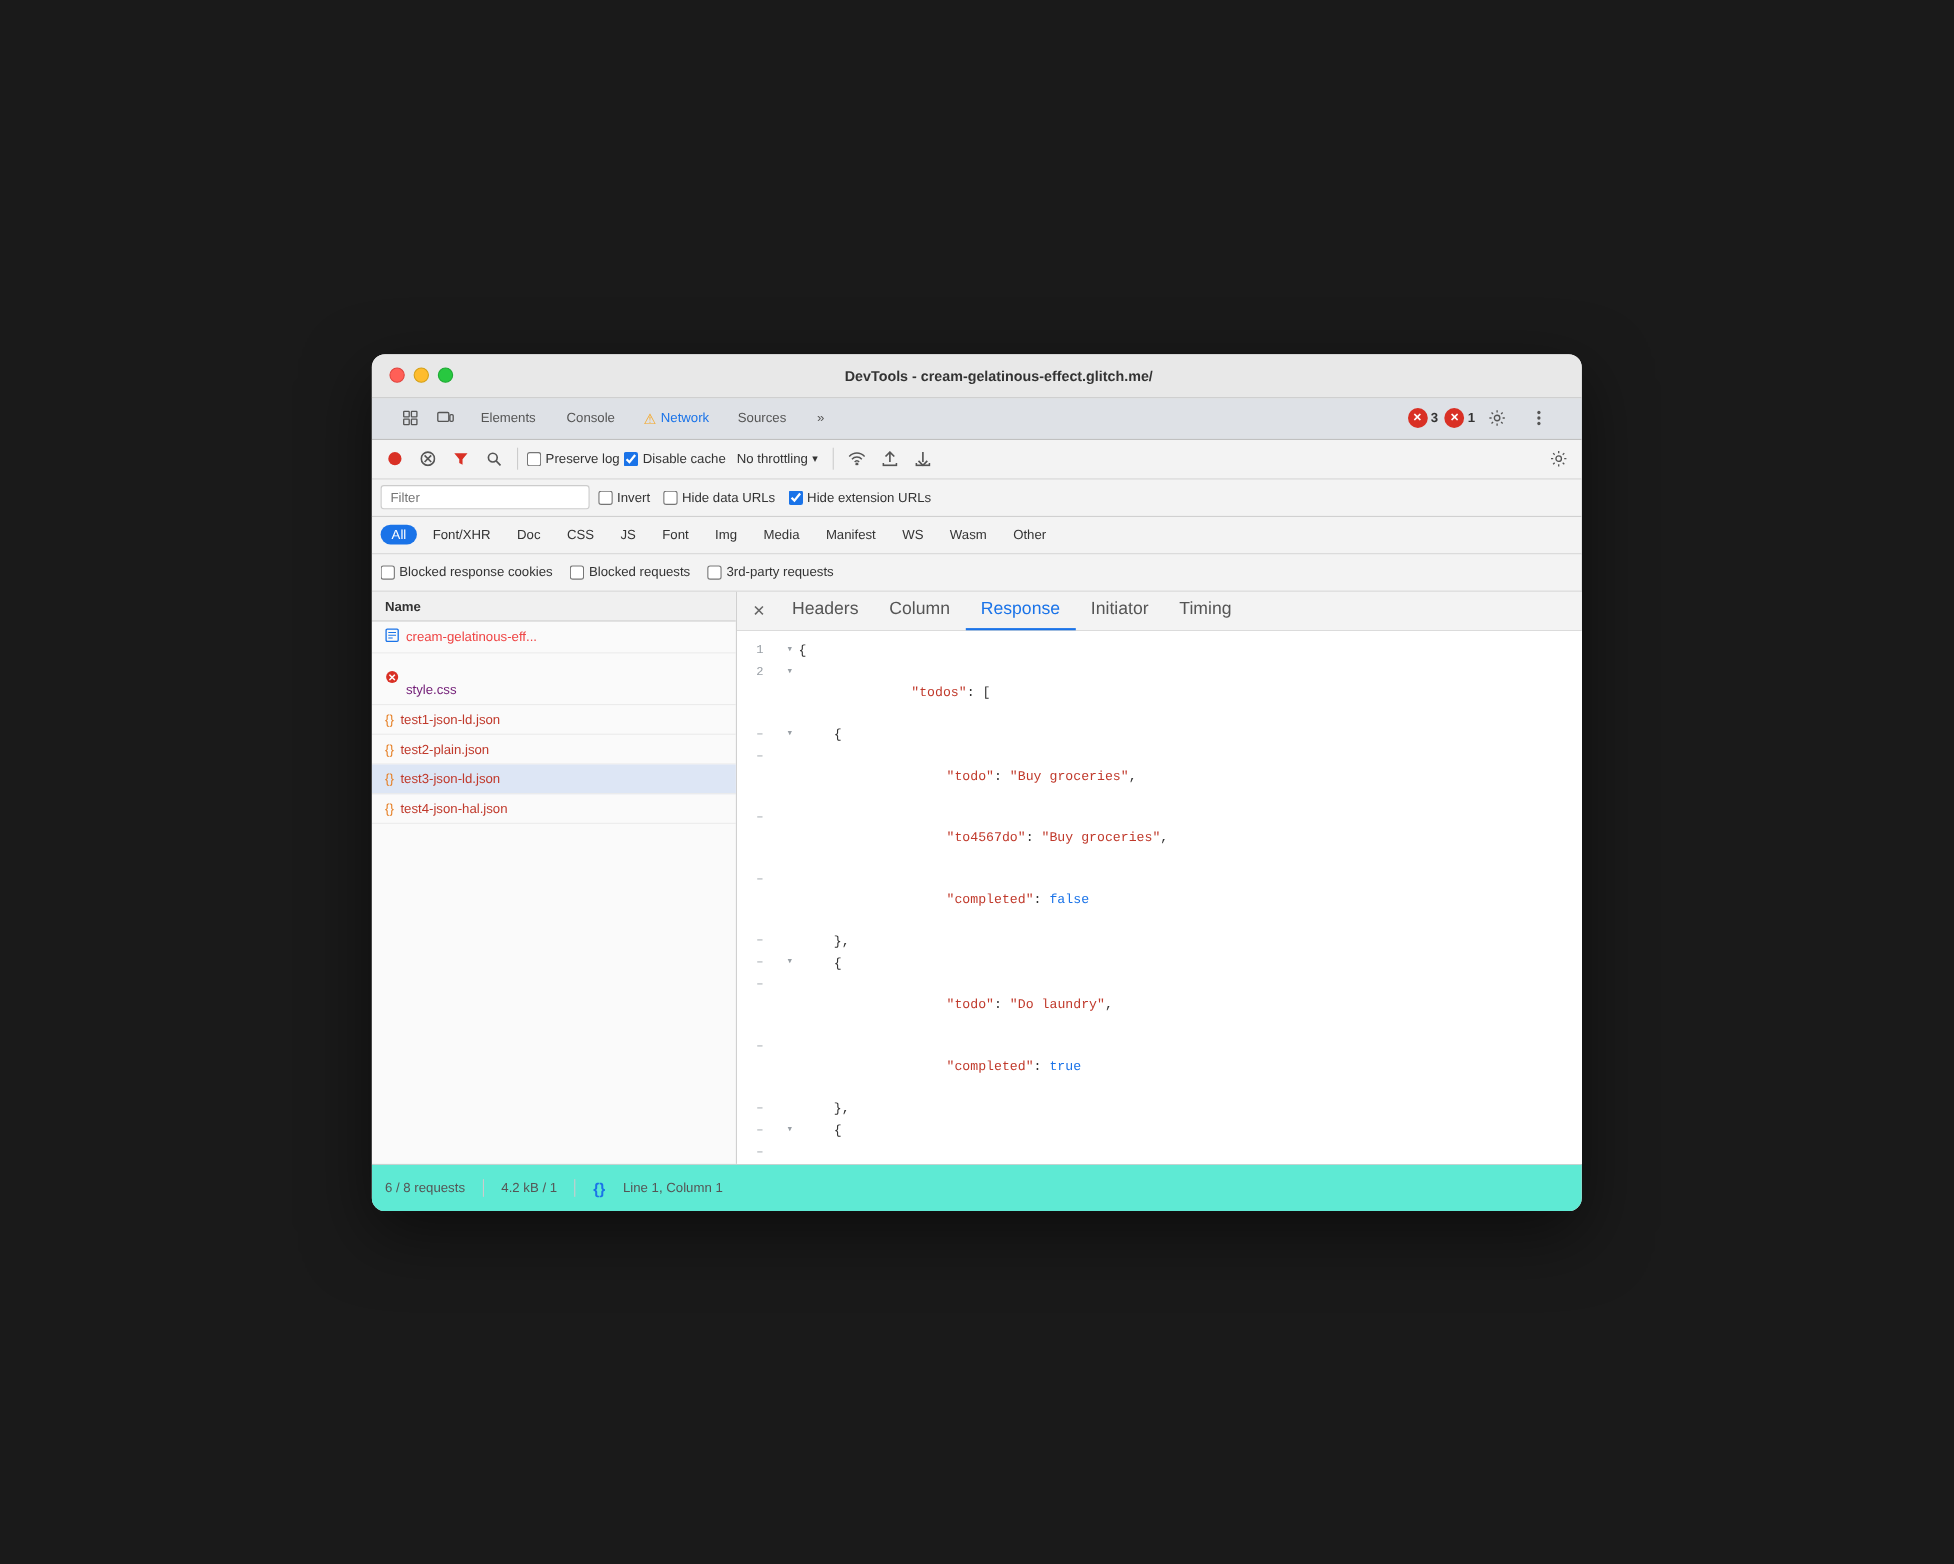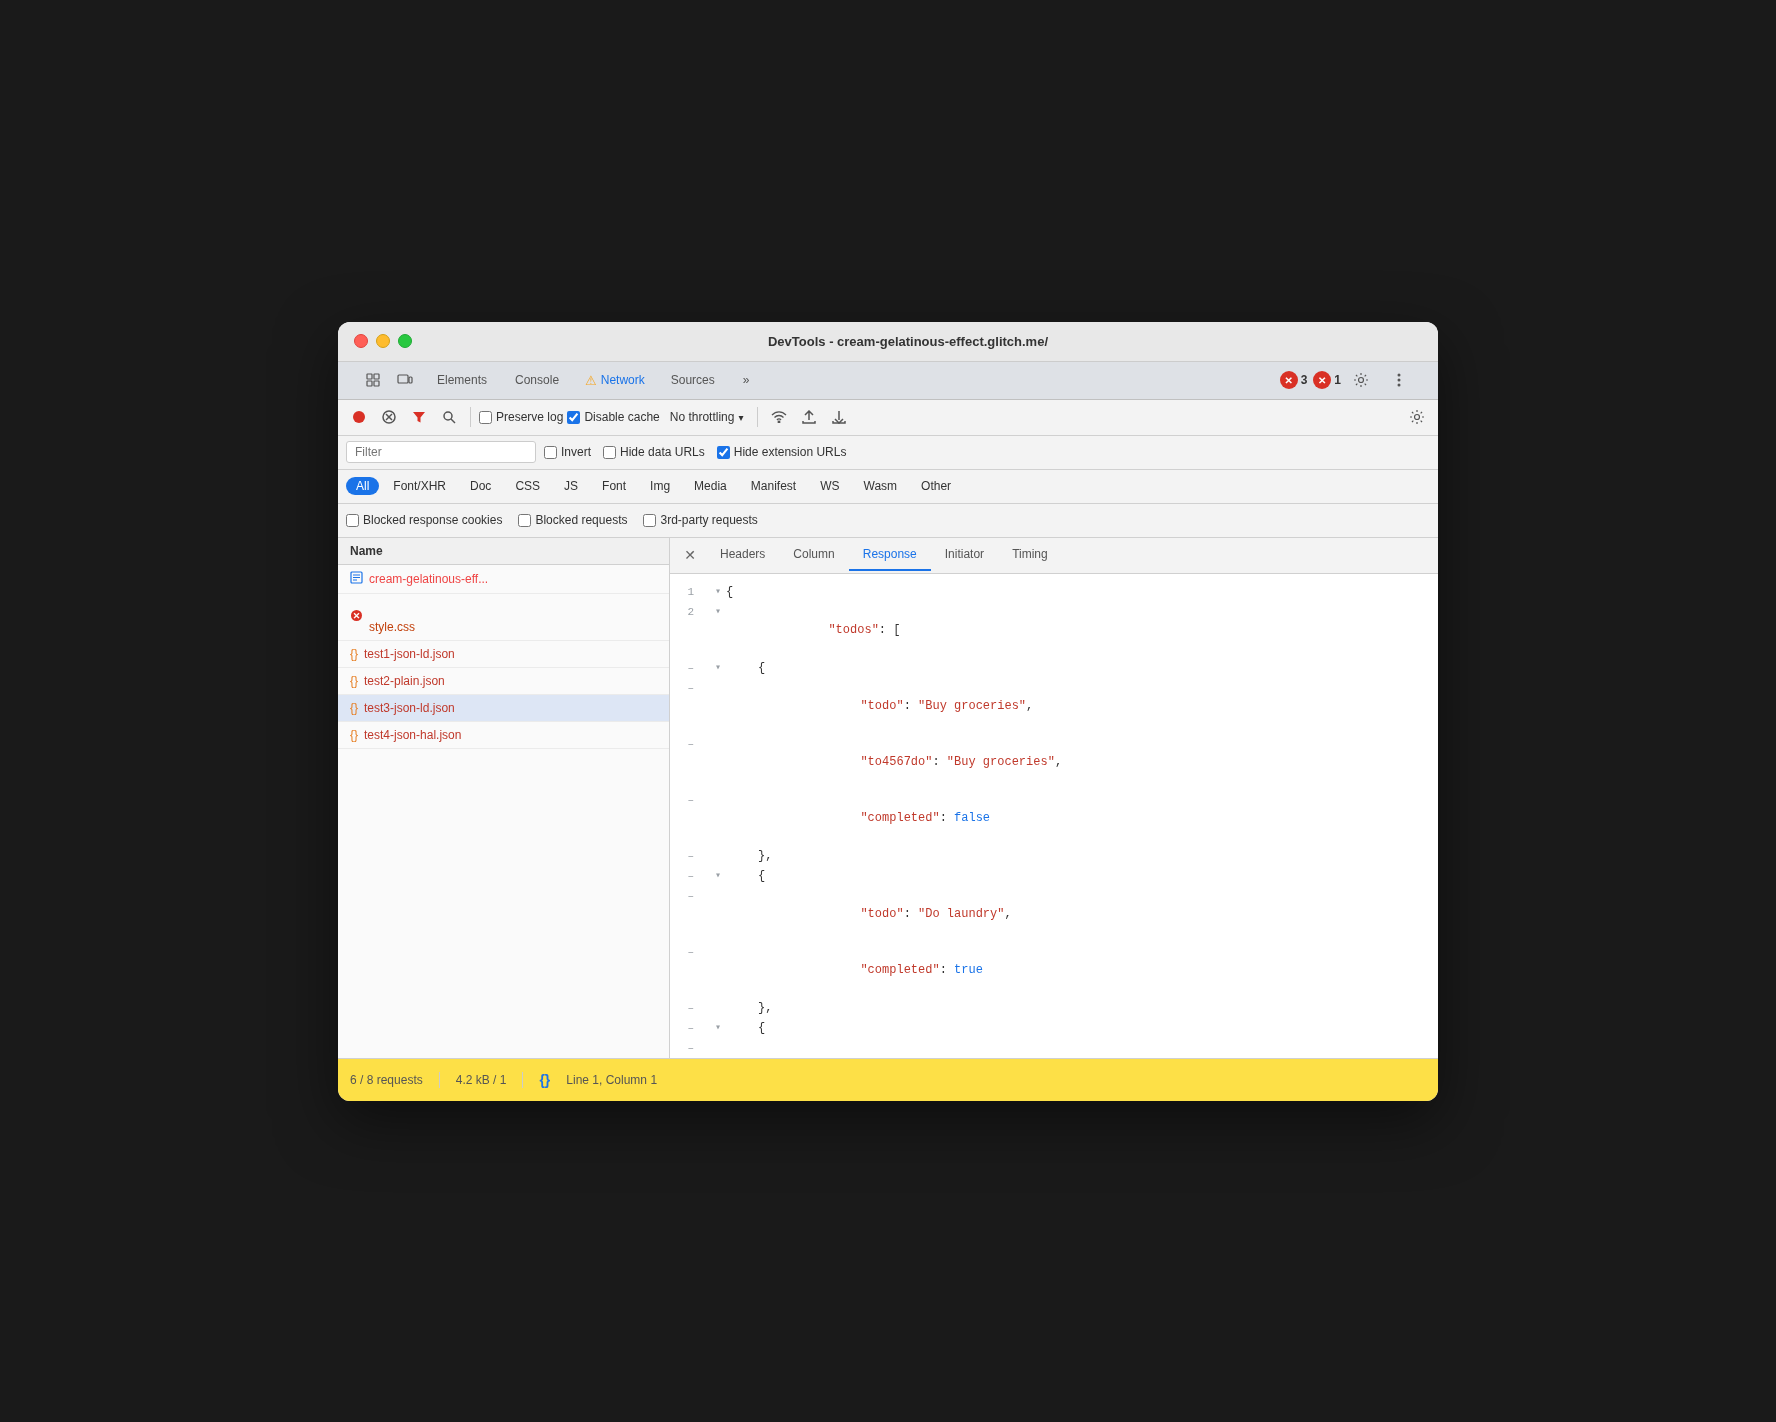--- a/index.html
+++ b/index.html
@@ -265,40 +265,40 @@
       font-size: 12px;
       cursor: pointer;
       gap: 6px;
       border-bottom: 1px solid #ebebeb;
     }
     .file-item.selected { background: #dde6f5; }
     .file-icon-doc { color: #1a73e8; font-size: 13px; }
     .file-icon-err { color: #d93025; font-size: 13px; }
     .file-icon-json { color: #e67e22; font-size: 12px; }
     .file-name-blue { color: #ef4444; }
-    .file-name-red { color: #c2410c; margin-top: 20px; }
+    .file-name-red { color: #701a75; margin-top: 20px; }
     .file-name-orange { color: #c0392b; }
     .detail-panel {
       flex: 1;
       display: flex;
       flex-direction: column;
       background: white;
       overflow: hidden;
     }
     .detail-tabs {
       display: flex;
       align-items: center;
       border-bottom: 1px solid #d0d0d0;
       background: #f3f3f3;
       padding: 0 8px;
       height: 36px;
     }
     .detail-tab {
       padding: 8px 14px;
-      font-size: 12px;
+      font-size: 16px;
       color: #555;
       cursor: pointer;
       border-bottom: 2px solid transparent;
     }
     .detail-tab.active {
       color: #1a73e8;
       border-bottom: 2px solid #1a73e8;
     }
     .close-tab {
       width: 24px;
@@ -349,21 +349,21 @@
       flex: 1;
       line-height: 18px;
       white-space: pre;
       color: #333;
     }
     .json-key { color: #c0392b; }
     .json-string { color: #c0392b; }
     .json-bool { color: #1a73e8; }
     .json-brace { color: #333; }
     .status-bar {
-      background: #fde047;
+      background: #5eead4;
       border-top: 1px solid #d0d0d0;
       display: flex;
       align-items: center;
       padding: 21px 12px;
       font-size: 12px;
       color: #555;
       gap: 16px;
       height: 32px;
     }
     .status-divider {

